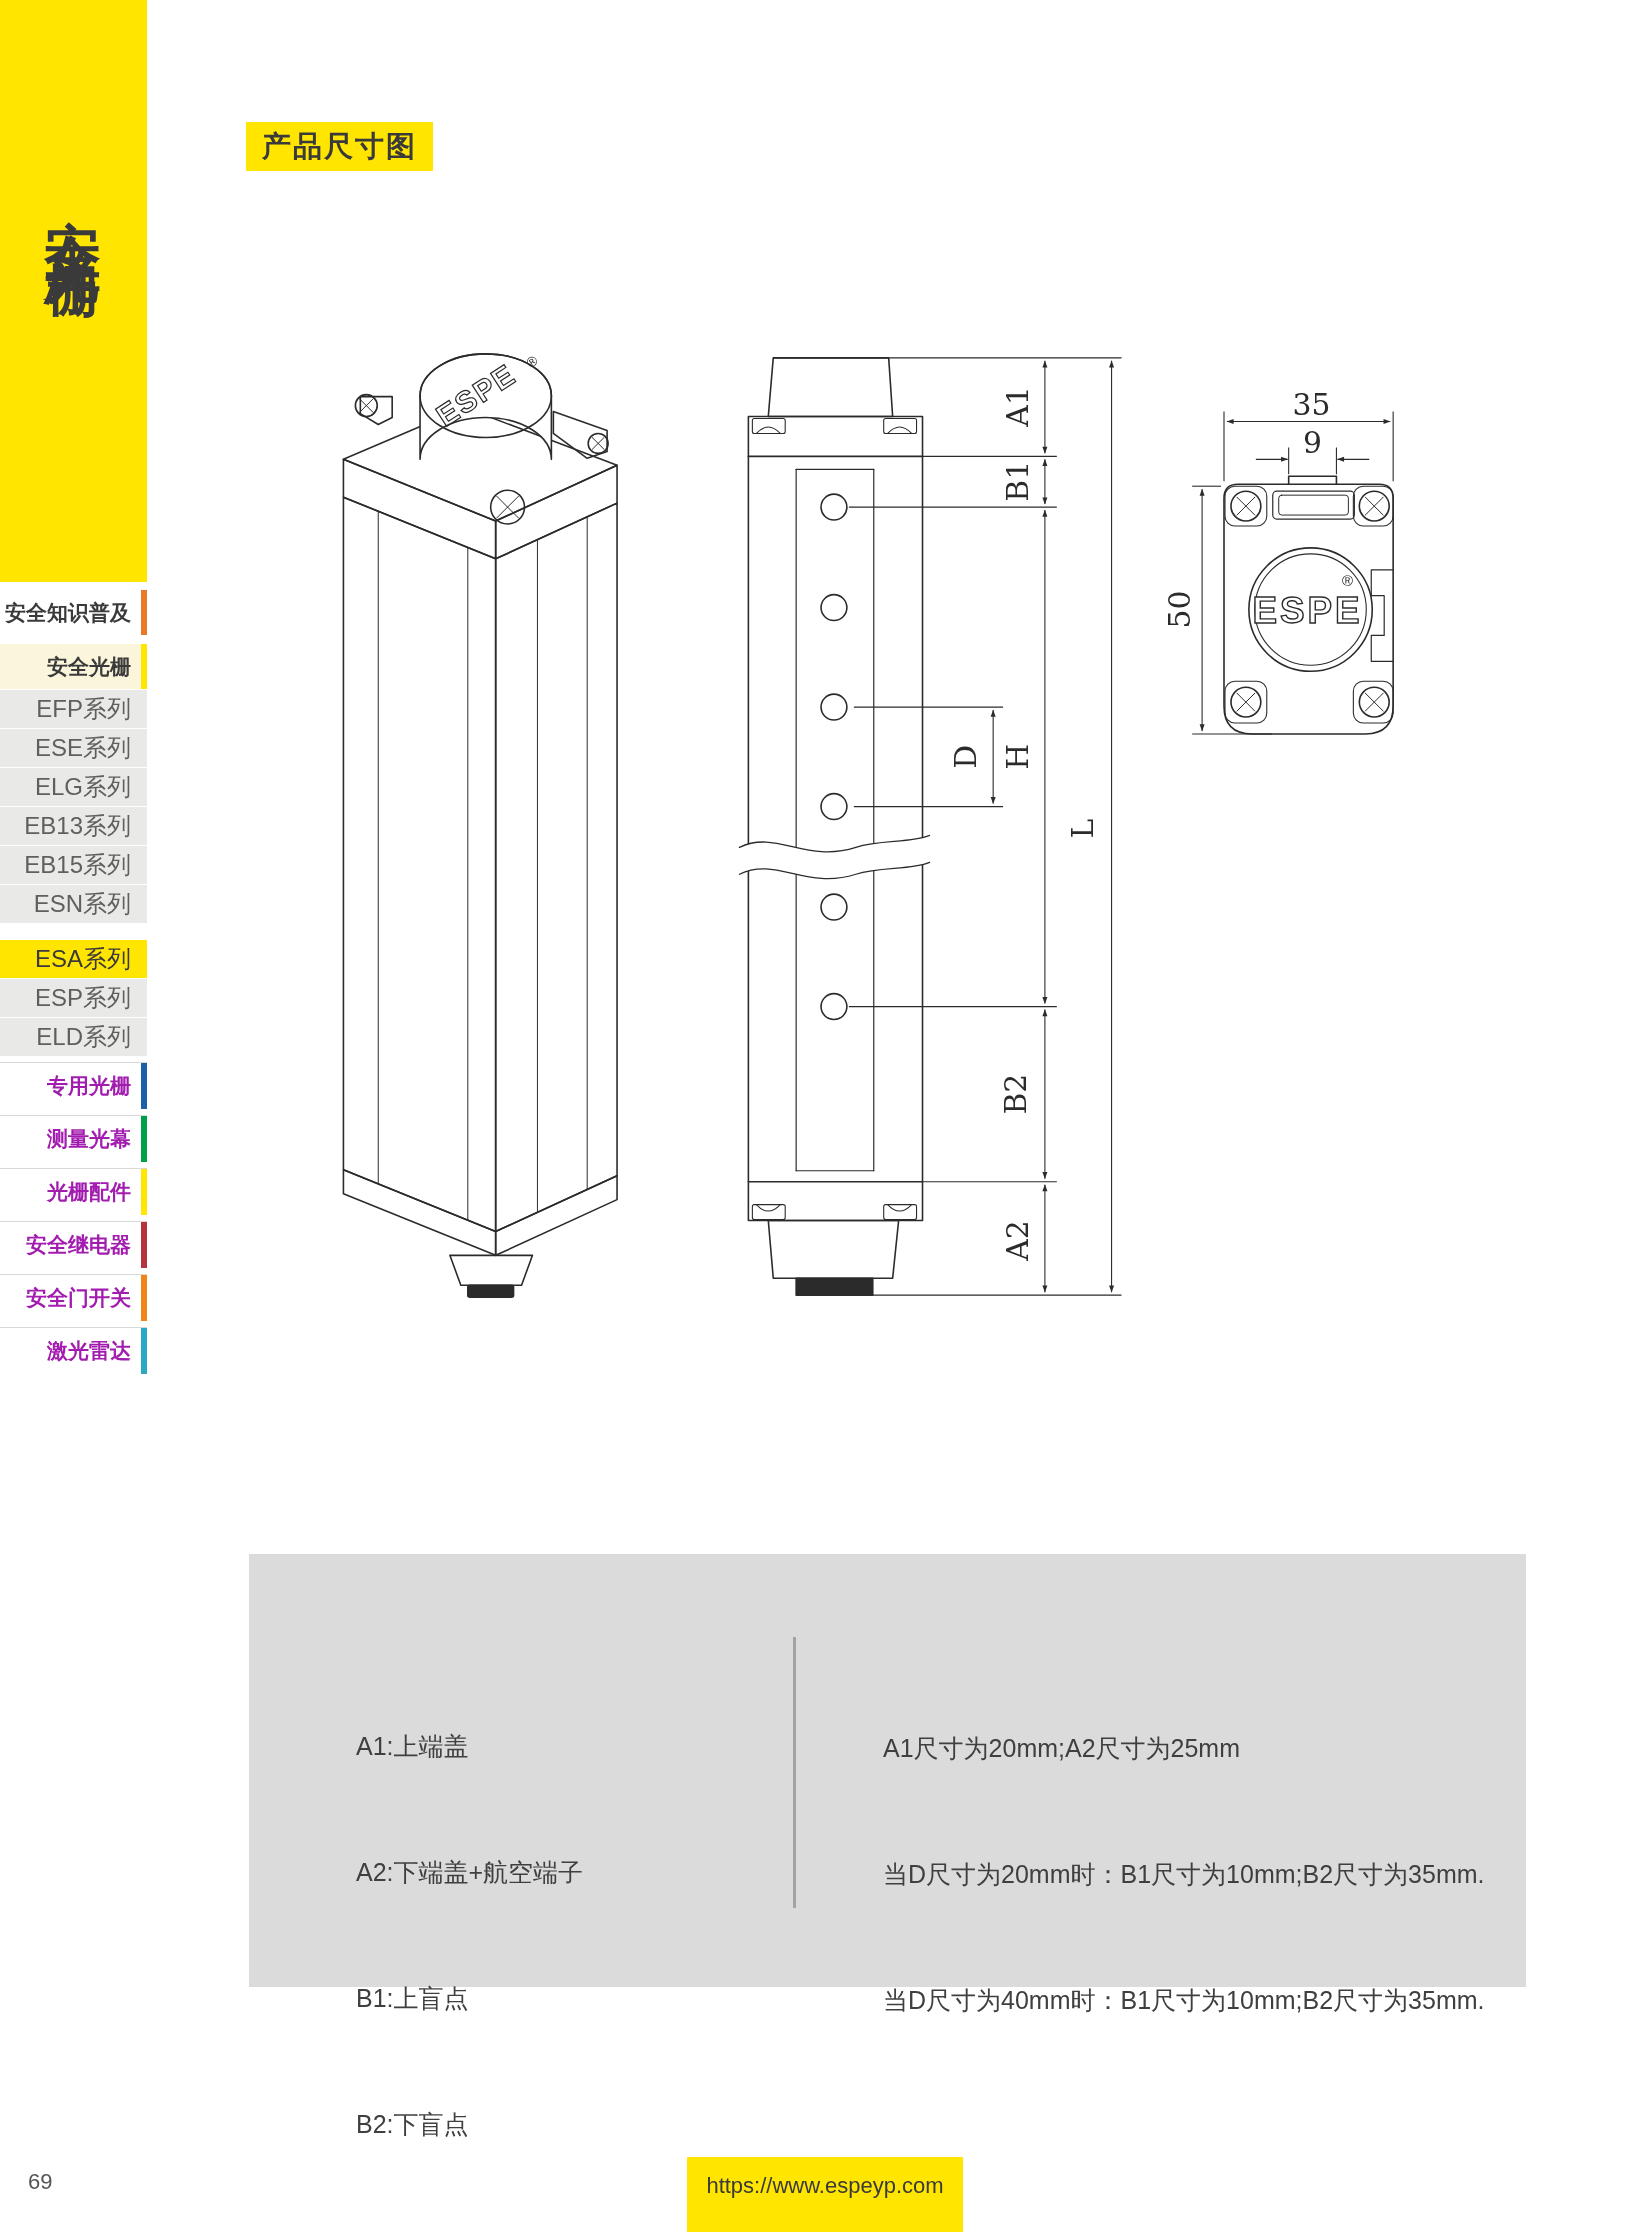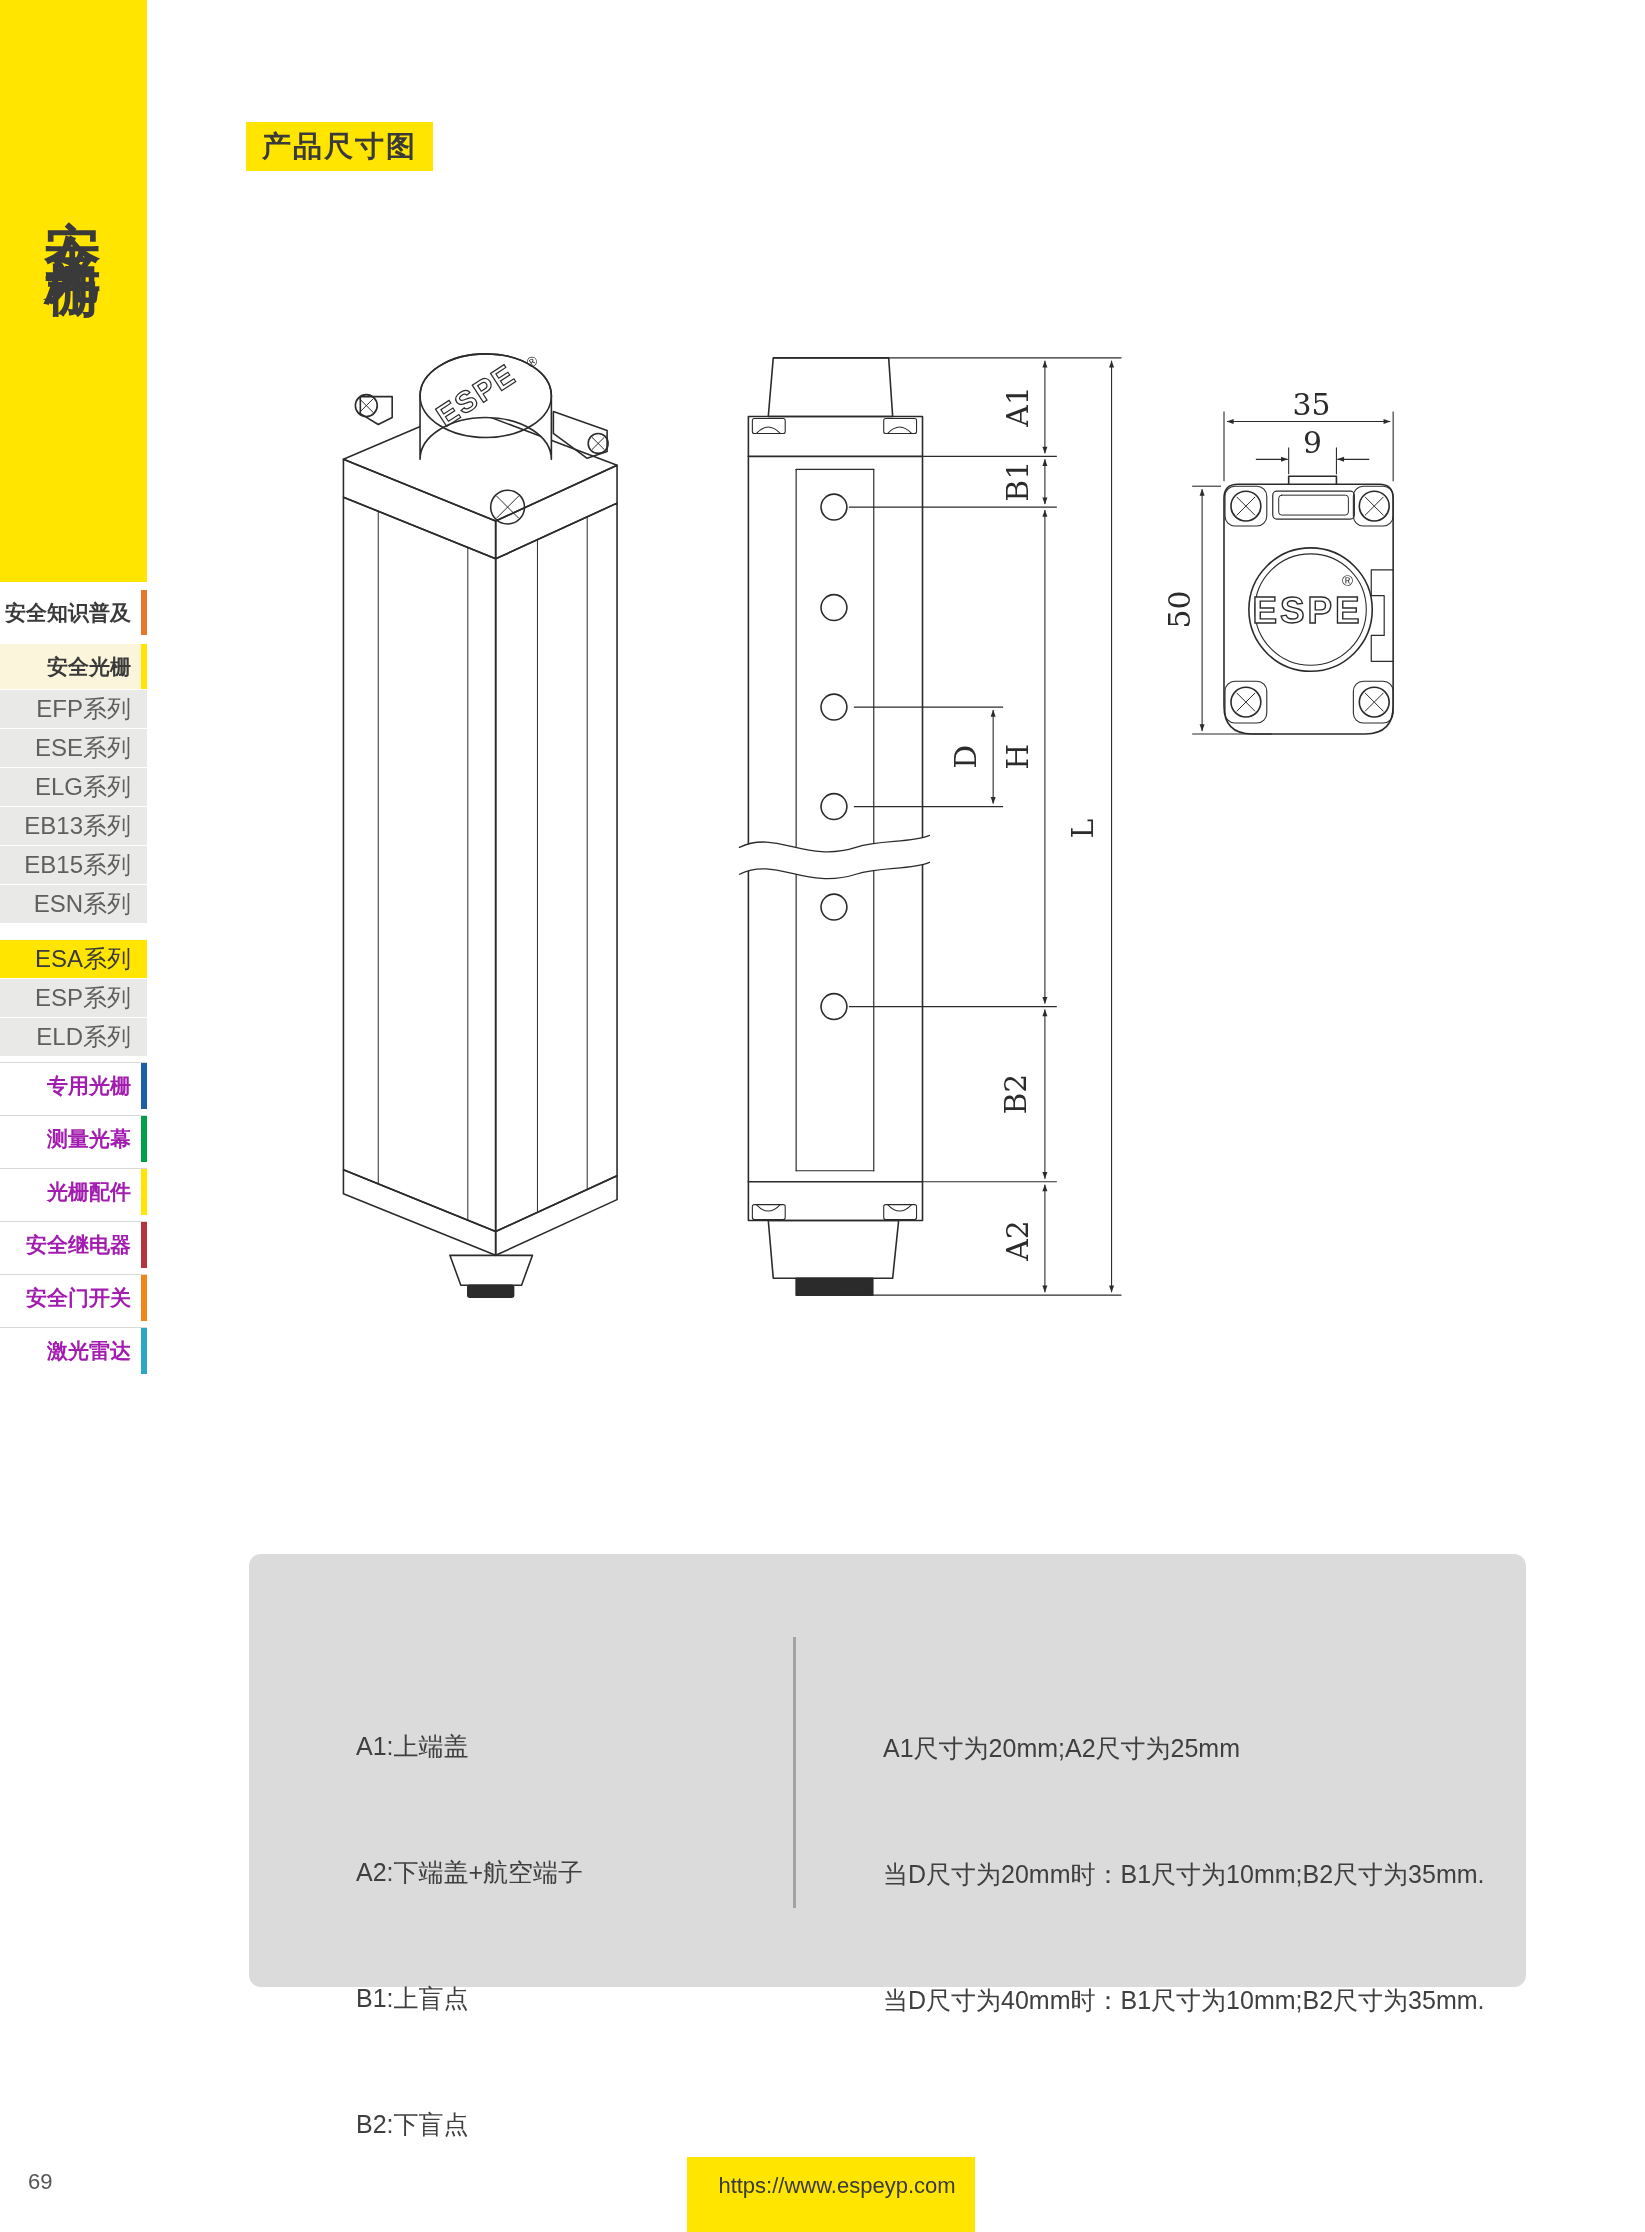--- a/index.html
+++ b/index.html
@@ -41,31 +41,31 @@
   .thin{stroke:#2b2b2b;stroke-width:1.1;fill:none;}
   .dimtxt{font-family:"DejaVu Serif",serif;font-size:30px;fill:#2b2b2b;text-anchor:middle;}
   .logo-end{font-family:"Liberation Sans",sans-serif;font-size:37px;font-weight:700;letter-spacing:3px;
     fill:#ffffff;stroke:#2b2b2b;stroke-width:1.4;text-anchor:middle;}
   .logo-iso{font-family:"Liberation Sans",sans-serif;font-size:30px;font-weight:700;letter-spacing:2px;
     fill:none;stroke:#2b2b2b;stroke-width:1.2;text-anchor:middle;}
   .reg{font-family:"Liberation Sans",sans-serif;fill:#2b2b2b;stroke:none;text-anchor:middle;}
   
   .legend-box{
     position:absolute;left:249px;top:1554px;width:1277px;height:433px;
-    background:#DBDBDB;border-radius:12px;
+    background:#DBDBDB;border-radius:0;
   }
   .legend-col{position:absolute;font-size:25px;line-height:42px;color:#3f3f3f;white-space:pre;}
   .legend-left{left:107px;top:87px;}
   .legend-right{left:634px;top:89px;}
   .legend-divider{position:absolute;left:544px;top:83px;width:3px;height:271px;background:#a3a3a3;}
   
   .page-num{position:absolute;left:28px;top:2169px;font-size:22px;color:#555;}
   .url-badge{
     position:absolute;left:687px;top:2157px;width:276px;height:75px;background:#FFE500;
-    display:flex;justify-content:center;align-items:flex-start;padding-top:0;padding-left:12px;
+    display:flex;justify-content:center;align-items:flex-start;padding-top:0;
   }
   .url-badge span{margin-top:16px;font-size:22px;color:#3a3a3a;}
 </style>
 </head>
 <body>
 
 <div class="side-yellow">
   <div class="side-title">安全光栅</div>
 </div>
 

